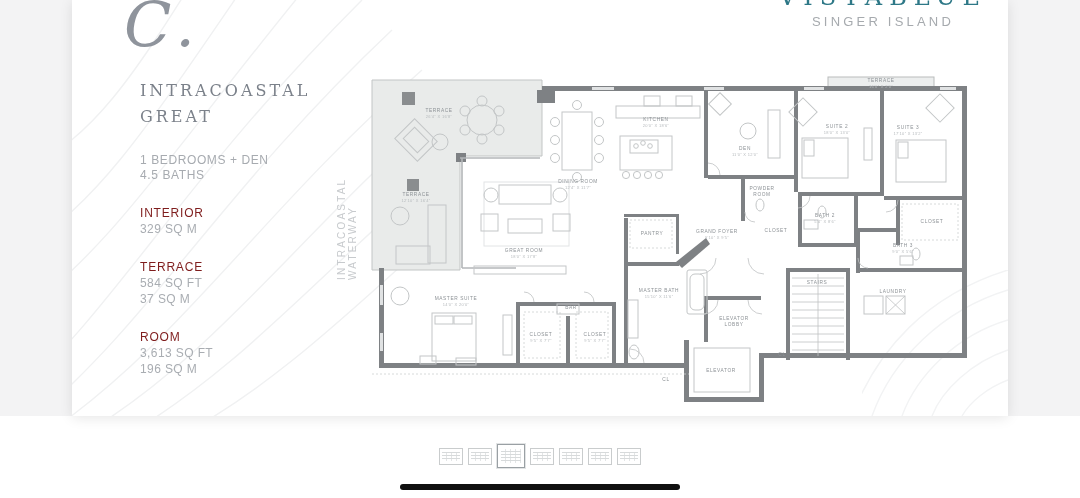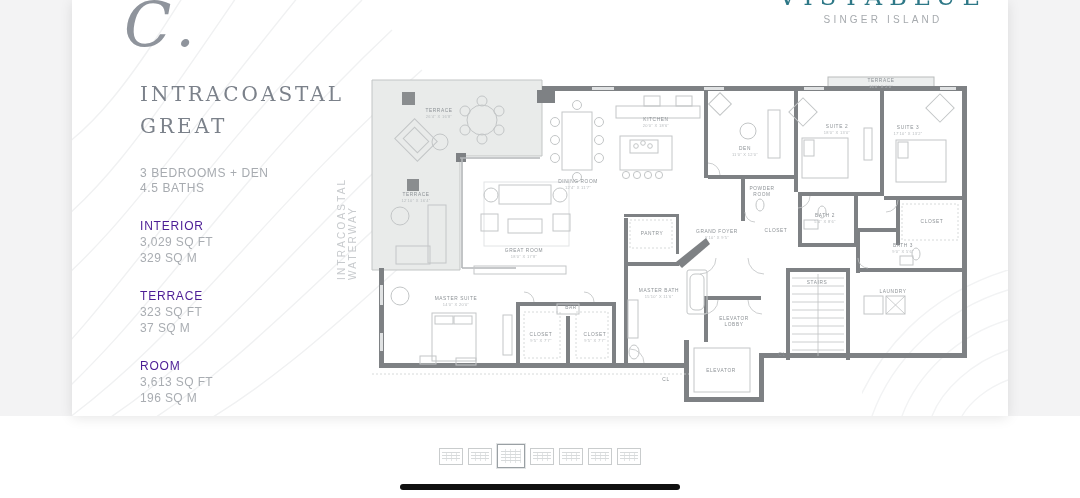--- a/index.html
+++ b/index.html
@@ -9,34 +9,34 @@
           background:#f3f3f4; }
   .card { position:absolute; left:72px; top:0; width:936px; height:416px;
           background:#ffffff; box-shadow:0 2px 12px rgba(0,0,0,.10); overflow:hidden; }
   .waves { position:absolute; pointer-events:none; }
 
   
   .sidebar { position:absolute; left:50px; top:0; width:230px; z-index:2; }
   .plan-letter { font-family:"DejaVu Serif", serif; font-style:italic;
                  font-size:62px; color:#8f949c; line-height:1; margin:-6px 0 0 2px;
                  letter-spacing:6px; }
-  .plan-name { font-family:"DejaVu Serif", serif; font-size:20px; letter-spacing:3px;
+  .plan-name { font-family:"DejaVu Serif", serif; font-size:16px; letter-spacing:3px;
                color:#7b818a; line-height:1.6; margin:22px 0 0 18px; }
   .bedbath { margin:24px 0 0 18px; font-size:12px; color:#a7abb0;
              letter-spacing:.6px; line-height:15px; }
   .specs { margin:22px 0 0 18px; }
   .spec-group { margin-bottom:22px; }
-  .spec-label { font-size:12px; color:#4c1d95; letter-spacing:.8px; line-height:16px; }
+  .spec-label { font-size:12px; color:#7f1d1d; letter-spacing:.8px; line-height:16px; }
   .spec-line  { font-size:12px; color:#a9adb2; letter-spacing:.4px; line-height:16px; }
 
   
   .logo { position:absolute; left:701px; top:0; width:220px; text-align:center; z-index:2; }
   .logo-name { font-family:"DejaVu Serif", serif; font-size:24px; letter-spacing:7px;
                color:#2e7887; position:relative; top:-17px; white-space:nowrap; }
-  .logo-tag  { font-size:10px; letter-spacing:3.2px; color:#a6aaae; position:relative;
+  .logo-tag  { font-size:13px; letter-spacing:3.2px; color:#a6aaae; position:relative;
                top:-14px;text-align:center; }
 
   
   .waterway { position:absolute; left:264px; top:140px; height:140px; z-index:2;
               writing-mode:vertical-rl; transform:rotate(180deg);
               font-size:10px; letter-spacing:2.2px; color:#c7cacd; }
 
   
   .plan { position:absolute; left:293px; top:64px; z-index:1; }
   .wall { fill:#7e8184; }
@@ -99,32 +99,31 @@
       <div class="logo-tag">SINGER ISLAND</div>
     </div>
 
     <div class="sidebar">
       <div class="plan-letter">C.</div>
       <div class="plan-name">
         <div>INTRACOASTAL</div>
         <div>GREAT</div>
       </div>
       <div class="bedbath">
-        <div>3 BEDROOMS + DEN</div>
+        <div>1 BEDROOMS + DEN</div>
         <div>4.5 BATHS</div>
       </div>
       <div class="specs">
         <div class="spec-group">
           <div class="spec-label">INTERIOR</div>
-          <div class="spec-line">3,029 SQ FT</div>
           <div class="spec-line">329 SQ M</div>
         </div>
         <div class="spec-group">
           <div class="spec-label">TERRACE</div>
-          <div class="spec-line">323 SQ FT</div>
+          <div class="spec-line">584 SQ FT</div>
           <div class="spec-line">37 SQ M</div>
         </div>
         <div class="spec-group">
           <div class="spec-label">ROOM</div>
           <div class="spec-line">3,613 SQ FT</div>
           <div class="spec-line">196 SQ M</div>
         </div>
       </div>
     </div>
 

